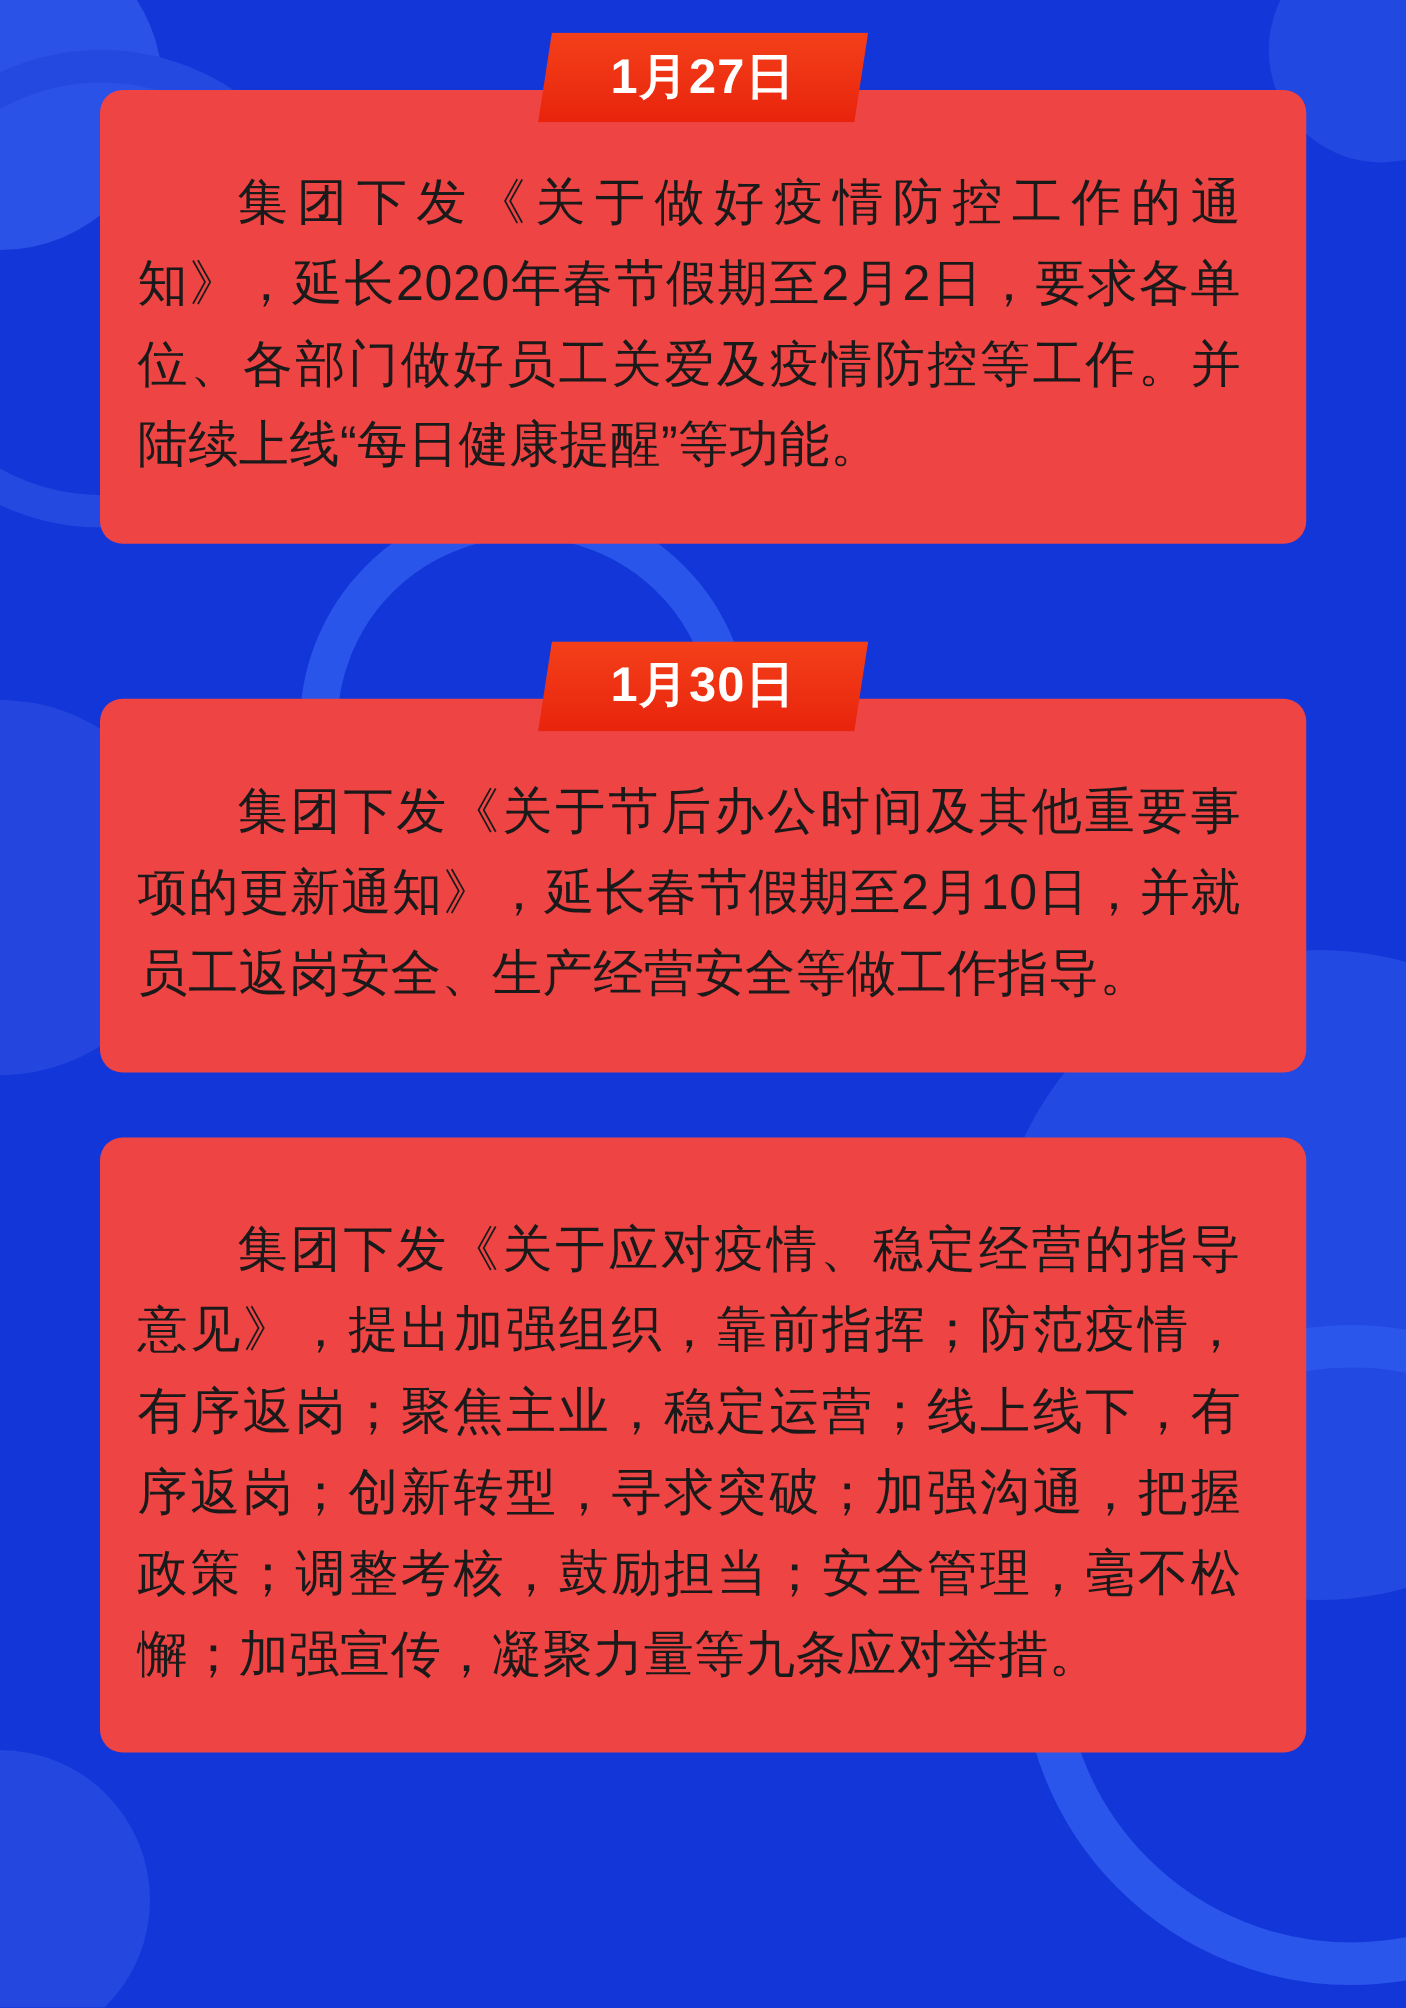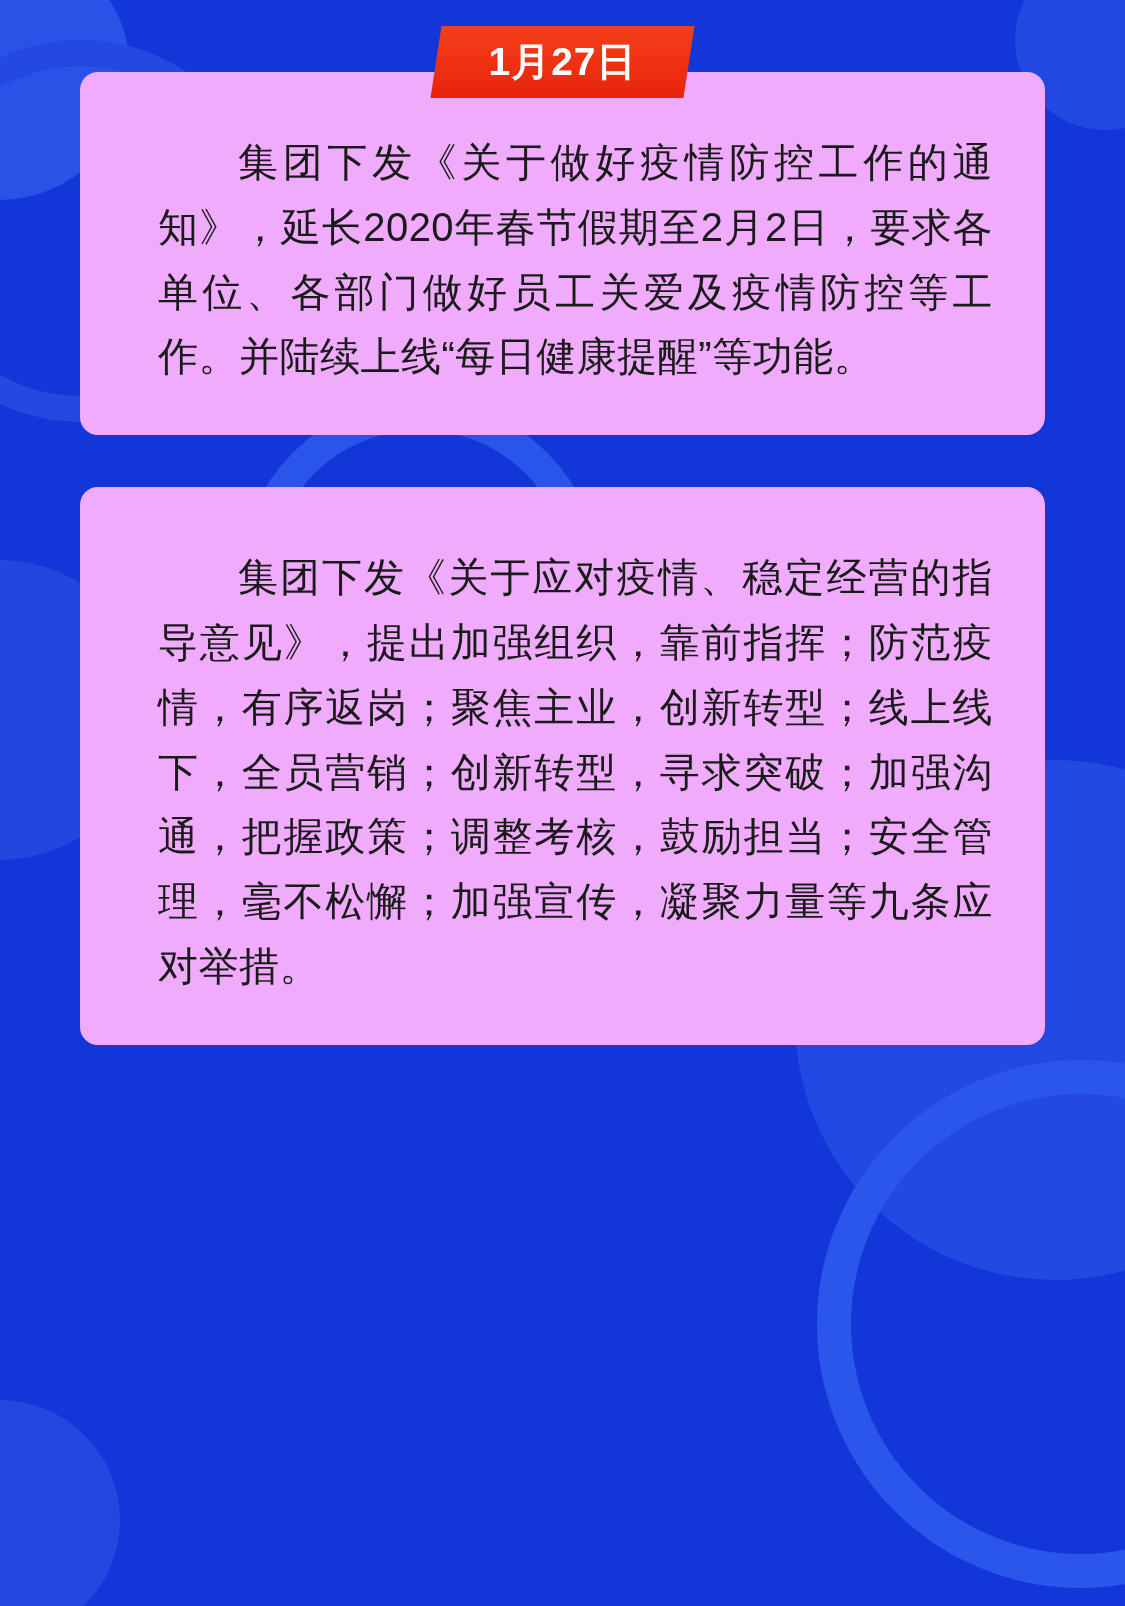--- a/index.html
+++ b/index.html
@@ -96,24 +96,24 @@
     letter-spacing: 1px;
     line-height: 1;
     padding: 16px 58px 17px 58px;
     z-index: 3;
     clip-path: polygon(4.2% 0, 100% 0, 95.8% 100%, 0 100%);
     text-align: center;
     white-space: nowrap;
   }
 
   .card {
-    background: #f0abfc;
+    background: #ef4444;
     border-radius: 18px;
     margin-top: -26px;
-    padding: 58px 52px 46px 78px;
+    padding: 58px 52px 46px 30px;
     box-sizing: border-box;
     position: relative;
     z-index: 1;
   }
 
   .card-text {
     margin: 0;
     color: #1a1a1a;
     font-size: 40px;
     line-height: 1.62;
@@ -139,20 +139,26 @@
 
 <div class="page">
 
   <div class="card-block">
     <div class="ribbon">1月27日</div>
     <div class="card">
       <p class="card-text">集团下发《关于做好疫情防控工作的通知》，延长2020年春节假期至2月2日，要求各单位、各部门做好员工关爱及疫情防控等工作。并陆续上线“每日健康提醒”等功能。</p>
     </div>
   </div>
 
+  <div class="card-block">
+    <div class="ribbon">1月30日</div>
+    <div class="card">
+      <p class="card-text">集团下发《关于节后办公时间及其他重要事项的更新通知》，延长春节假期至2月10日，并就员工返岗安全、生产经营安全等做工作指导。</p>
+    </div>
+  </div>
 
   <div class="card-block">
     <div class="card">
-      <p class="card-text">集团下发《关于应对疫情、稳定经营的指导意见》，提出加强组织，靠前指挥；防范疫情，有序返岗；聚焦主业，创新转型；线上线下，全员营销；创新转型，寻求突破；加强沟通，把握政策；调整考核，鼓励担当；安全管理，毫不松懈；加强宣传，凝聚力量等九条应对举措。</p>
+      <p class="card-text">集团下发《关于应对疫情、稳定经营的指导意见》，提出加强组织，靠前指挥；防范疫情，有序返岗；聚焦主业，稳定运营；线上线下，有序返岗；创新转型，寻求突破；加强沟通，把握政策；调整考核，鼓励担当；安全管理，毫不松懈；加强宣传，凝聚力量等九条应对举措。</p>
     </div>
   </div>
 
 </div>
 
 </body></html>

